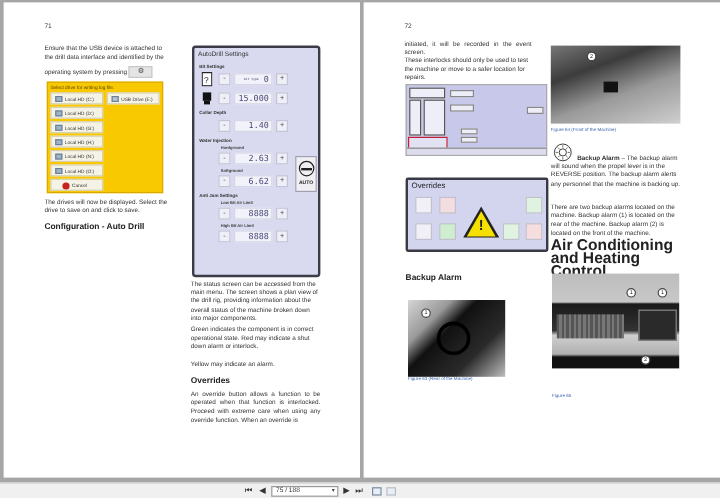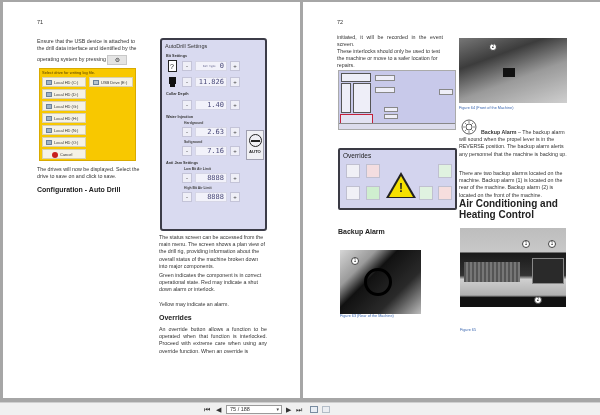--- a/index.html
+++ b/index.html
@@ -5,21 +5,21 @@
   * { box-sizing: border-box; margin: 0; padding: 0; }
   html, body { width: 600px; height: 415px; overflow: hidden; background: #a6a6a6; font-family: "Liberation Sans", sans-serif; }
   #viewer { position: relative; width: 600px; height: 415px; background: #a6a6a6; }
   .page { position: absolute; top: 2px; background: #ffffff; height: 396px; overflow: hidden; color: #222; }
   #page-left { left: 3px; width: 297px; }
   #page-right { left: 303px; width: 297px; }
   .pnum { position: absolute; font-size: 5.5px; color: #333; }
   .txt { position: absolute; font-size: 5.3px; line-height: 7.2px; color: #333; }
   .just { text-align: justify; }
   .h2 { position: absolute; font-size: 7px; font-weight: bold; color: #222; }
-  .h2b { position: absolute; font-size: 10px; font-weight: bold; color: #222; line-height: 11px; }
+  .h2b { position: absolute; font-size: 13px; font-weight: bold; color: #222; line-height: 11px; }
 
   
   .usb-btn { display: inline-block; width: 20px; height: 10px; background: #e4e4e4; border: 1px solid #c8c8c8; vertical-align: middle; text-align: center; font-size: 6px; line-height: 8px; color: #444; }
 
   
   #drive-panel { position: absolute; left: 36px; top: 66px; width: 97px; height: 93px; background: #f8c800; border: 1px solid #d9aa00; }
   #drive-panel .title { position: absolute; left: 2px; top: 1px; font-size: 4px; color: #553f00; }
   .drive-btn { position: absolute; width: 44px; height: 10px; background: #f5f2e6; border: 1px solid #d8d0b0; font-size: 4px; line-height: 9px; color: #333; padding-left: 3px; white-space: nowrap; }
   .drive-btn .dicon { display: inline-block; width: 6px; height: 5px; background: #9fb4c8; border: 1px solid #6b8199; vertical-align: middle; margin-right: 2px; }
   .cancel-ic { display: inline-block; width: 6px; height: 6px; border-radius: 50%; background: #c8201c; vertical-align: middle; margin-right: 2px; }
@@ -109,37 +109,37 @@
         </svg>
       <div class="stepbtn" style="left:20px;top:21px;">-</div>
       <div class="valbox" style="left:33px;top:21px;width:32px;"><small>bit type</small> <span>0</span></div>
       <div class="stepbtn" style="left:68px;top:21px;">+</div>
 
       <svg class="bit-icon" style="left:6px;top:36px;" viewBox="0 0 9 12">
           <rect x="1" y="1" width="7" height="7" fill="#111"></rect>
           <rect x="2" y="8" width="5" height="3" fill="#111"></rect>
         </svg>
       <div class="stepbtn" style="left:20px;top:37px;">-</div>
-      <div class="valbox" style="left:33px;top:37px;width:32px;">11.826</div>
+      <div class="valbox" style="left:33px;top:37px;width:32px;">15.000</div>
       <div class="stepbtn" style="left:68px;top:37px;">+</div>
 
       <div class="sect" style="left:4px;top:52px;">Collar Depth</div>
       <div class="stepbtn" style="left:20px;top:60px;">-</div>
       <div class="valbox" style="left:33px;top:60px;width:32px;">1.40</div>
       <div class="stepbtn" style="left:68px;top:60px;">+</div>
 
       <div class="sect" style="left:4px;top:75px;">Water Injection</div>
       <div class="sub" style="left:22px;top:81px;">Hardground</div>
       <div class="stepbtn" style="left:20px;top:87px;">-</div>
       <div class="valbox" style="left:33px;top:87px;width:32px;">2.63</div>
       <div class="stepbtn" style="left:68px;top:87px;">+</div>
 
       <div class="sub" style="left:22px;top:100px;">Softground</div>
       <div class="stepbtn" style="left:20px;top:106px;">-</div>
-      <div class="valbox" style="left:33px;top:106px;width:32px;">7.16</div>
+      <div class="valbox" style="left:33px;top:106px;width:32px;">6.62</div>
       <div class="stepbtn" style="left:68px;top:106px;">+</div>
 
       <div class="auto-btn">
         <div class="circ"></div>
         <div class="lbl">AUTO</div>
       </div>
 
       <div class="sect" style="left:4px;top:121px;">Anti Jam Settings</div>
       <div class="sub" style="left:22px;top:127px;">Low Bit Air Limit</div>
       <div class="stepbtn" style="left:20px;top:133px;">-</div>

